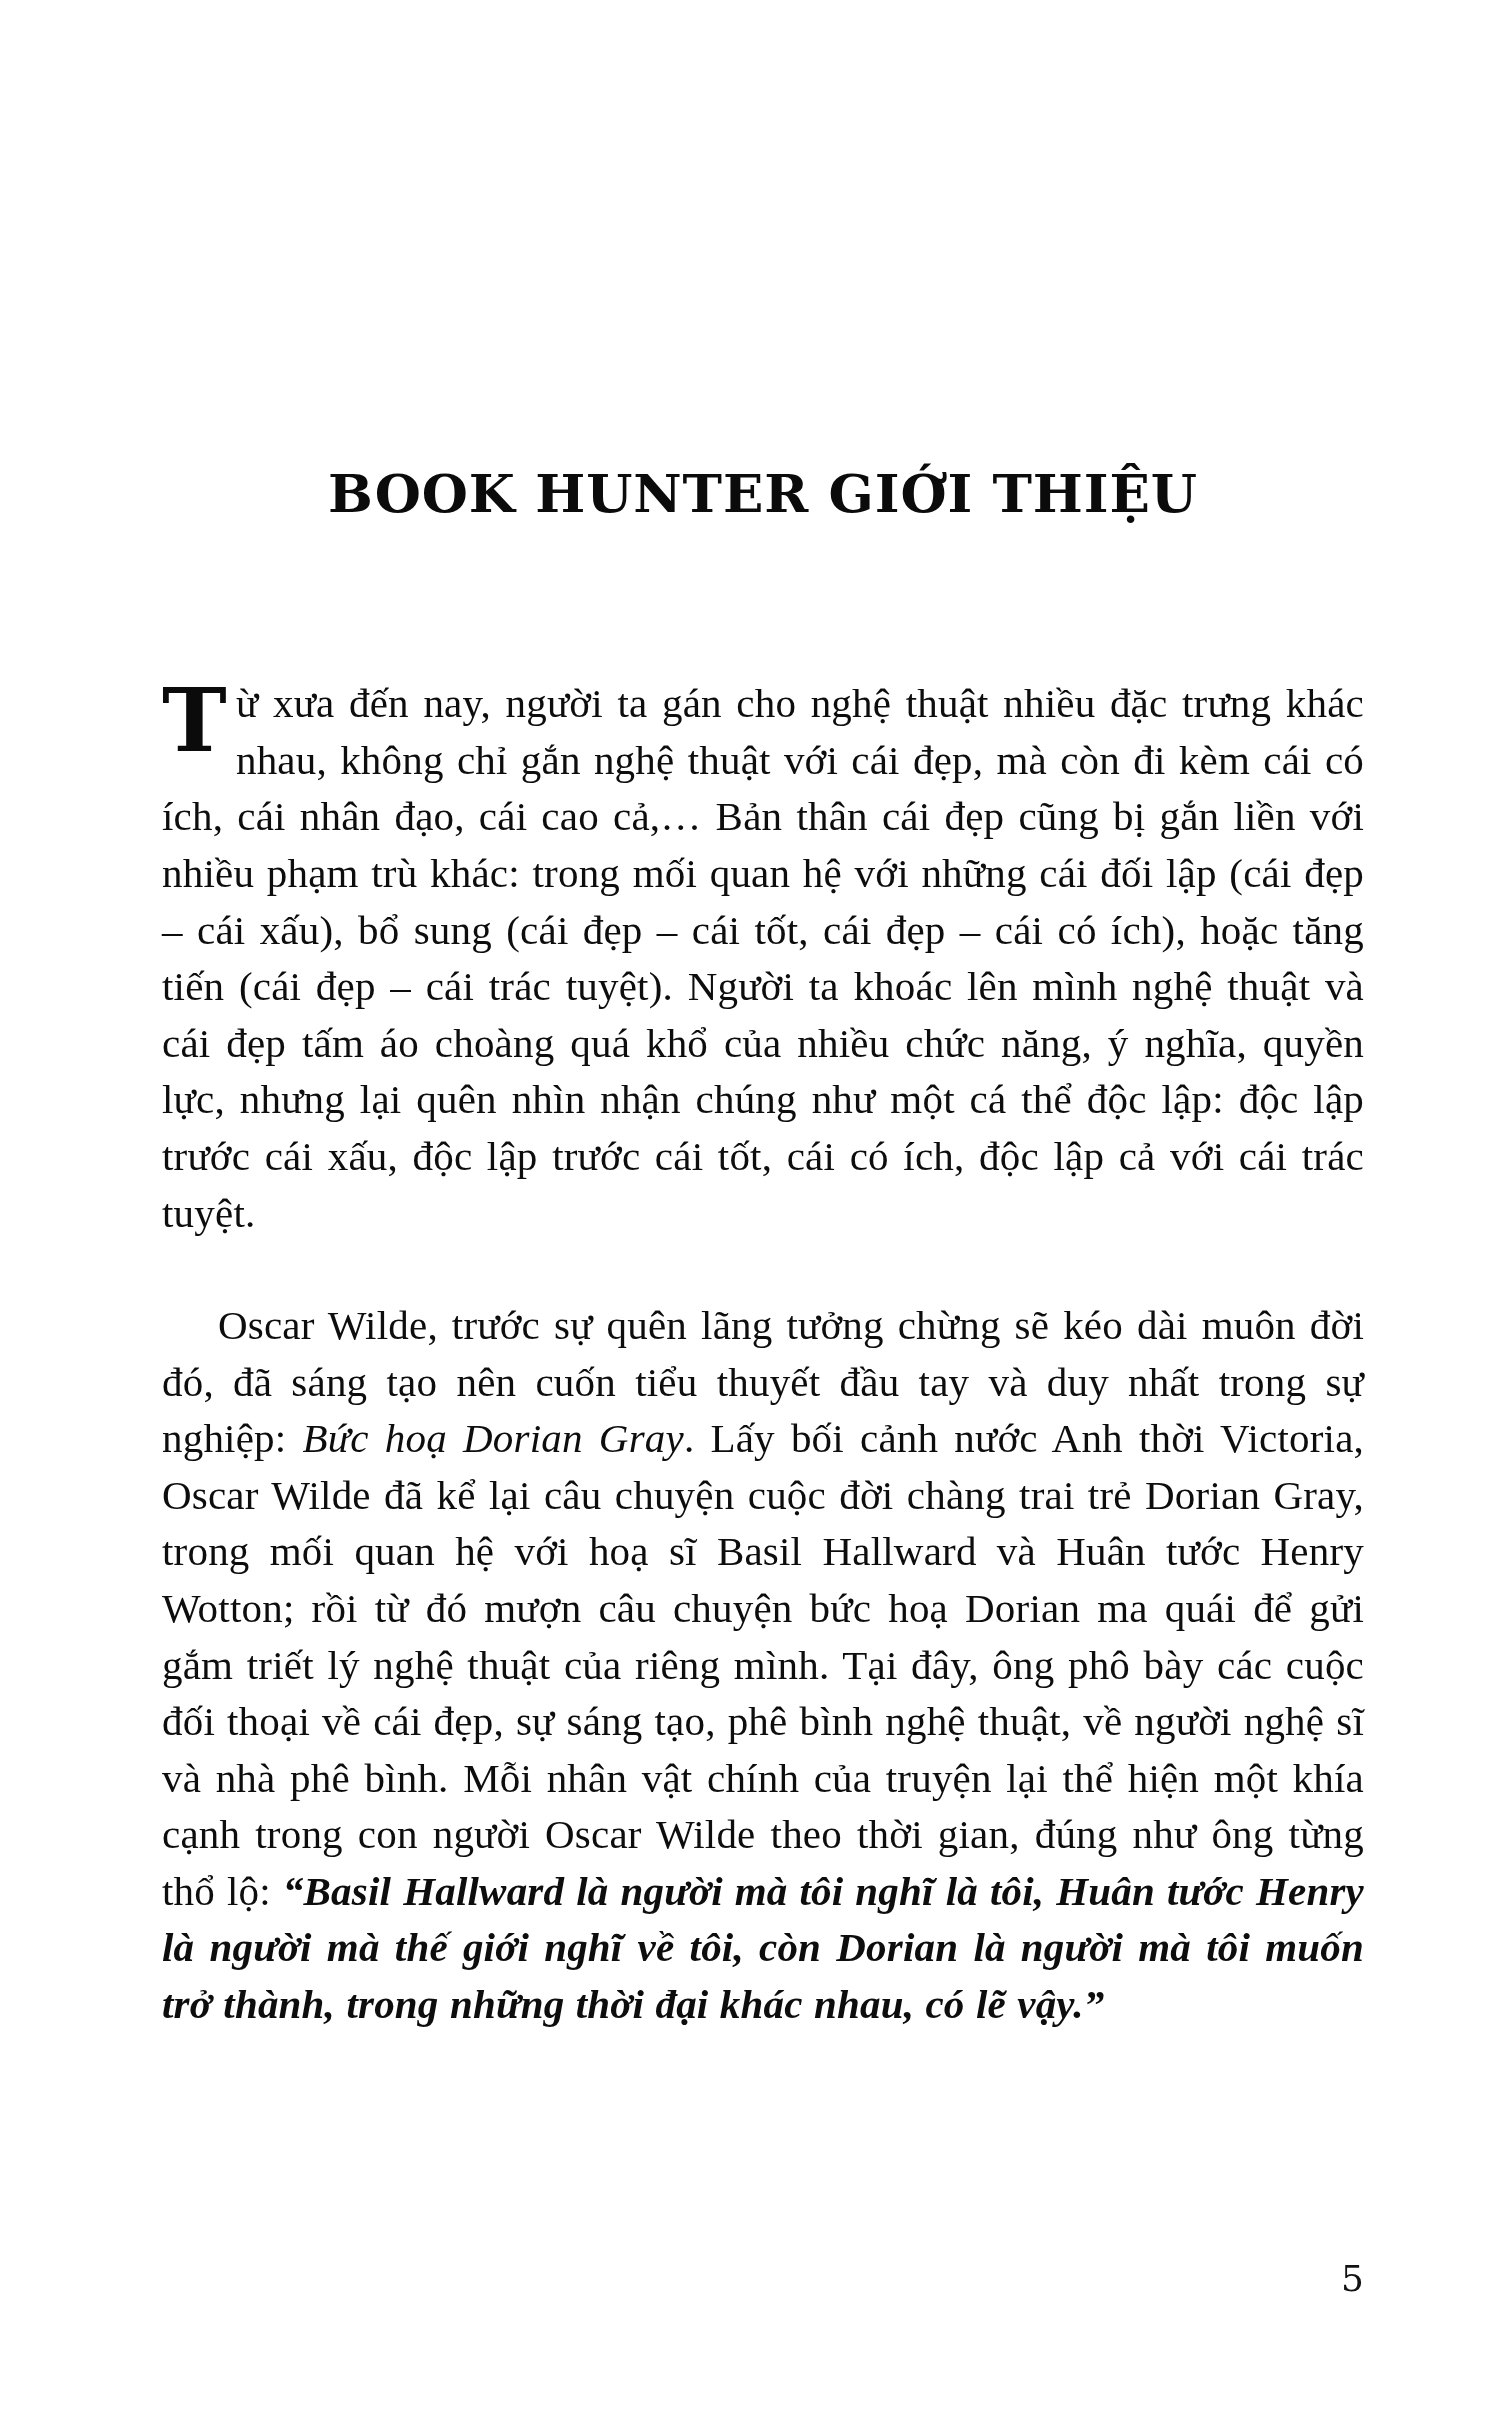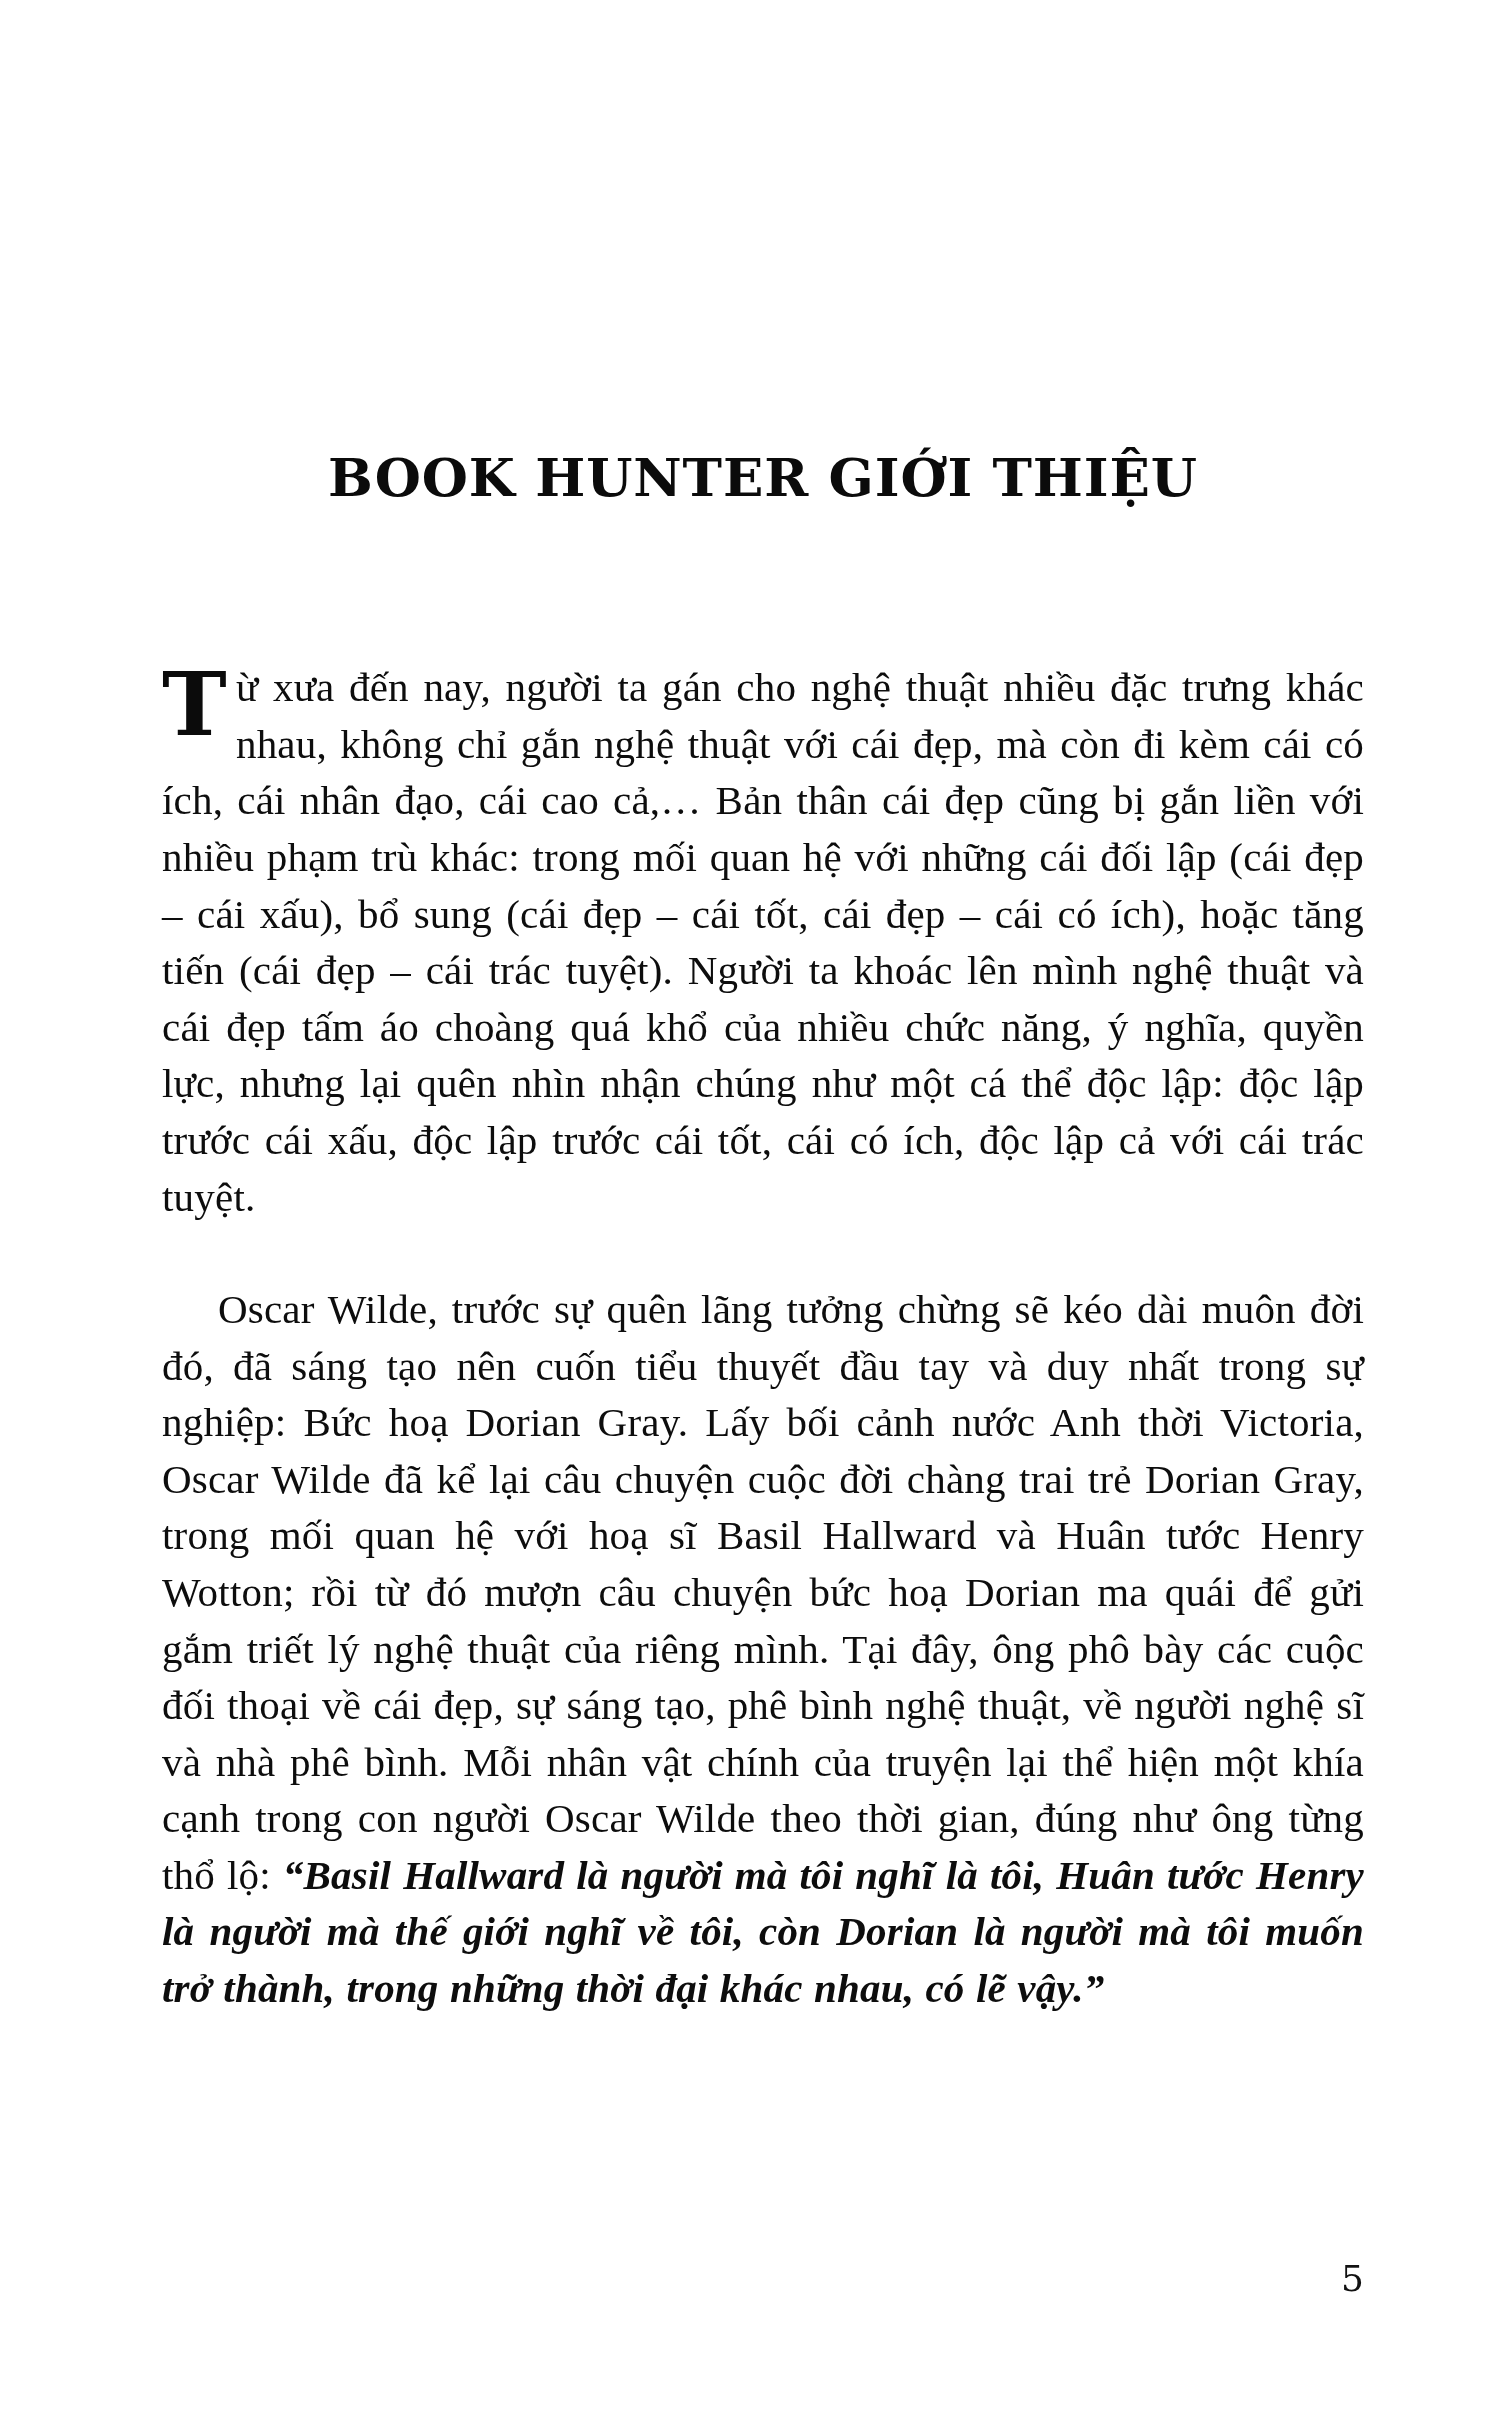--- a/index.html
+++ b/index.html
@@ -18,21 +18,21 @@
     position: relative;
     width: 1511px;
     height: 2426px;
     box-sizing: border-box;
     padding: 0;
     background: #ffffff;
   }
   .content {
     position: absolute;
     left: 162px;
-    top: 0;
+    top: 16px;
     width: 1202px;
   }
   .chapter-title {
     margin-top: 448px;
     text-align: center;
     font-family: "DejaVu Serif", serif;
     font-weight: bold;
     font-size: 53px;
     letter-spacing: 0.9px;
     line-height: 1.1;
@@ -59,20 +59,21 @@
     float: left;
     font-family: "DejaVu Serif", serif;
     font-weight: bold;
     font-size: 87px;
     line-height: 0.85;
     padding: 7.3px 9px 0 0;
     margin-top: 1.8px;
     color: #0b0b0b;
   }
   .italic {
+    font-style: italic;
   }
   .quote {
     font-style: italic;
     font-weight: bold;
   }
   .page-number {
     position: absolute;
     left: 0;
     top: 2258px;
     width: 1364px;

